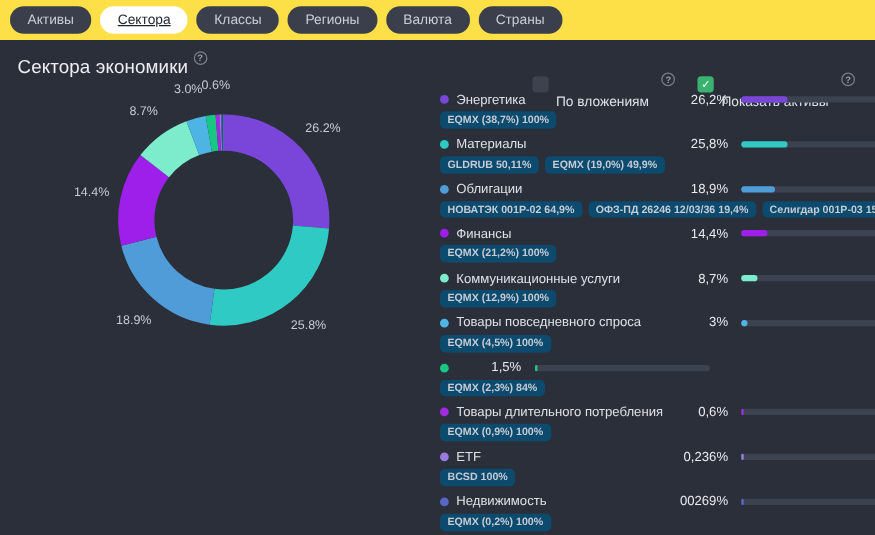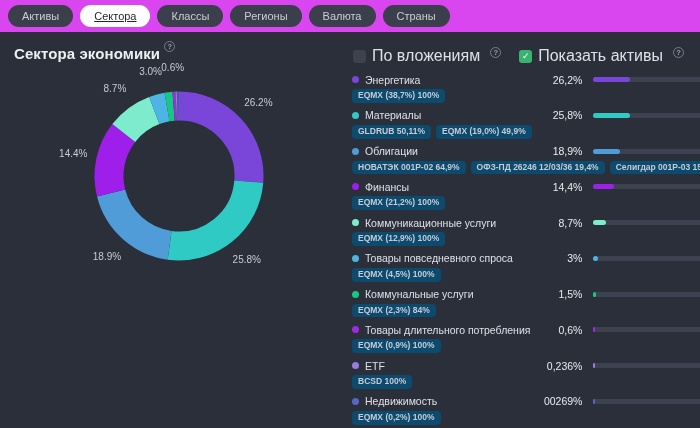--- a/index.html
+++ b/index.html
@@ -5,47 +5,47 @@
   * { box-sizing: border-box; margin: 0; padding: 0; }
   html, body { width: 700px; height: 428px; overflow: hidden; }
   body {
     background: #2b2f3a;
     font-family: "Liberation Sans", sans-serif;
     color: #e3e6ea;
     position: relative;
   }
   
   .topbar {
-    height: 32px; background: #d946ef;
+    height: 32px; background: #fde047;
     display: flex; align-items: center; gap: 7px; padding: 0 8px;
   }
   .tab {
     height: 22px; padding: 0 14px; border-radius: 12px;
     background: #3a3f4b; color: #c9cdd5; font-size: 11px;
     display: inline-flex; align-items: center; cursor: pointer; white-space: nowrap;
   }
   .tab.active { background: #ffffff; color: #1f232b; text-decoration: underline; }
   
   .title-row { display: flex; align-items: flex-start; padding: 13px 16px 0 14px; height: 32px; }
-  .page-title { color: #edeff2; font-size: 15px; font-weight: 700; letter-spacing: .1px; }
+  .page-title { color: #edeff2; font-size: 15px; font-weight: 400; letter-spacing: .1px; }
   .help {
     display: inline-flex; align-items: center; justify-content: center;
     width: 11px; height: 11px; border: 1px solid #787e89; border-radius: 50%;
     color: #9aa0ab; font-size: 7.5px; font-weight: 700;
     margin-left: 4px; position: relative; top: -4px; cursor: pointer;
   }
   .controls { margin-left: auto; display: flex; gap: 18px; align-items: center; padding-top: 2px; }
   .control { display: flex; align-items: center; gap: 6px; cursor: pointer; }
   .cb {
     width: 13px; height: 13px; border-radius: 3px; background: #3d424e;
     display: inline-flex; align-items: center; justify-content: center; flex: none;
   }
   .cb.checked { background: #3ab370; }
   .cb .mark { color: #ffffff; font-size: 9px; line-height: 1; }
-  .control-label { font-size: 16px; color: #dde0e6; }
+  .control-label { font-size: 11px; color: #dde0e6; margin-top: 29px; }
   
   .main { display: flex; align-items: flex-start; }
   .chart-pane { width: 352px; height: 364px; position: relative; flex: none; }
   .chart-pane svg { position: absolute; left: 0; top: 0; overflow: visible; }
   .donut-label { font-size: 10px; fill: #c7cbd2; }
   
   .list-pane { flex: 1; padding: 9px 5px 0 0; }
   .row { margin-bottom: 2px; cursor: pointer; }
   .row-top { display: flex; align-items: center; height: 13px; }
   .dot { width: 7px; height: 7px; border-radius: 50%; margin-right: 6px; flex: none; }
@@ -192,21 +192,20 @@
             <div class="fill" style="width: 3%; background: rgb(77, 180, 228);"></div>
           </div>
         </div>
         <div class="chips">
           <span class="chip">EQMX (4,5%) 100%</span>
         </div>
       </div>
       <div class="row">
         <div class="row-top">
           <span class="dot" style="background: rgb(23, 199, 131);"></span>
-          <span class="name">Коммунальные услуги</span>
           <span class="pct">1,5%</span>
           <div class="bar">
             <div class="fill" style="width: 1.5%; background: rgb(23, 199, 131);"></div>
           </div>
         </div>
         <div class="chips">
           <span class="chip">EQMX (2,3%) 84%</span>
         </div>
       </div>
       <div class="row">

